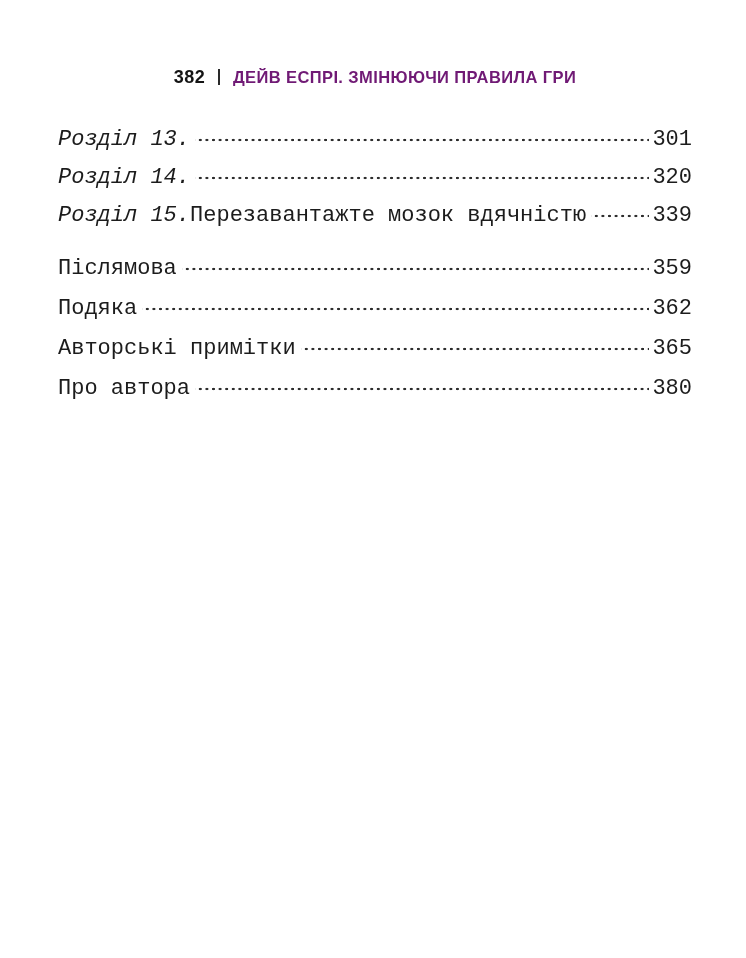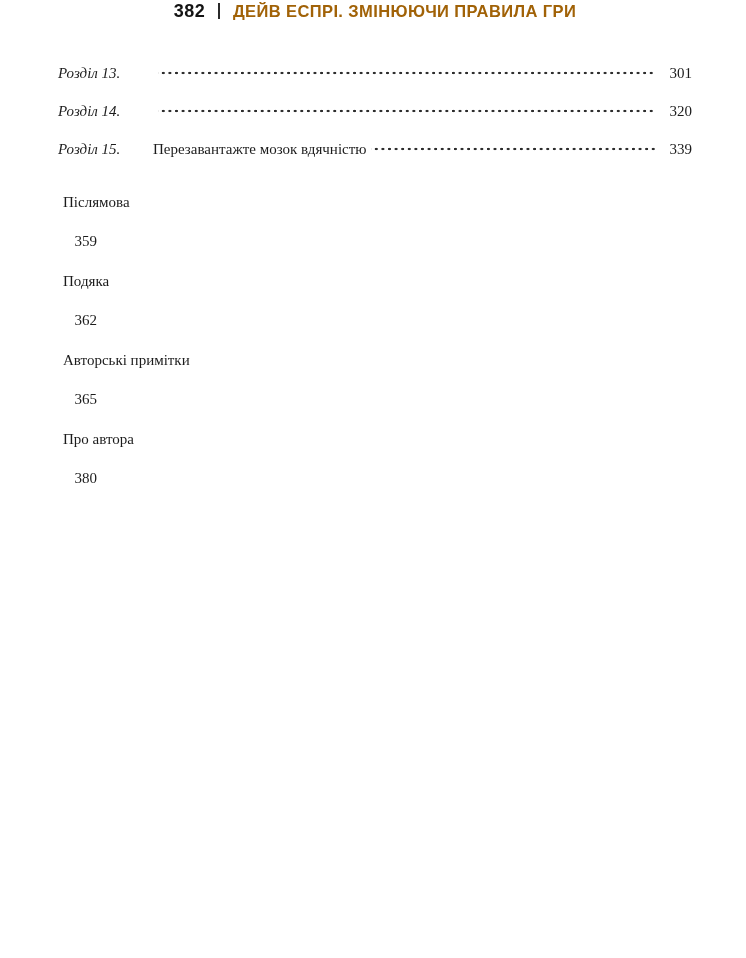--- a/index.html
+++ b/index.html
@@ -18,20 +18,21 @@
   .page {
     width: 746px;
     height: 958px;
     background: #ffffff;
     box-sizing: border-box;
     padding: 0 54px 0 58px;
   }
   
   .running-head {
     margin: 0 auto;
+    padding-top: 66px;
     display: flex;
     justify-content: center;
     align-items: center;
     font-family: "Liberation Sans", sans-serif;
     line-height: 22px;
     white-space: nowrap;
   }
   .running-head .folio {
     font-size: 18px;
     font-weight: 800;
@@ -41,37 +42,37 @@
   .running-head .rule {
     width: 1.5px;
     height: 16px;
     background: #2a2a2a;
     margin: 0 13px;
   }
   .running-head .book-title {
     font-size: 16.5px;
     font-weight: 700;
     letter-spacing: 0.4px;
-    color: #a16207;
+    color: #701a75;
   }
   
   .toc {
     margin-top: 38px;
-    font-size: 15px;
+    font-size: 22px;
+    font-family: Liberation Mono, monospace;
   }
   .toc-row {
     display: flex;
     align-items: baseline;
     line-height: 27px;
     margin-bottom: 11px;
     white-space: nowrap;
   }
   .toc-row.backmatter {
     margin-bottom: 13px;
-    flex-direction: column;
   }
   .backmatter-group {
     margin-top: 26px;
   }
   .chapter-label {
     font-style: italic;
     display: inline-block;
     min-width: 95px;
     flex: 0 0 auto;
   }

